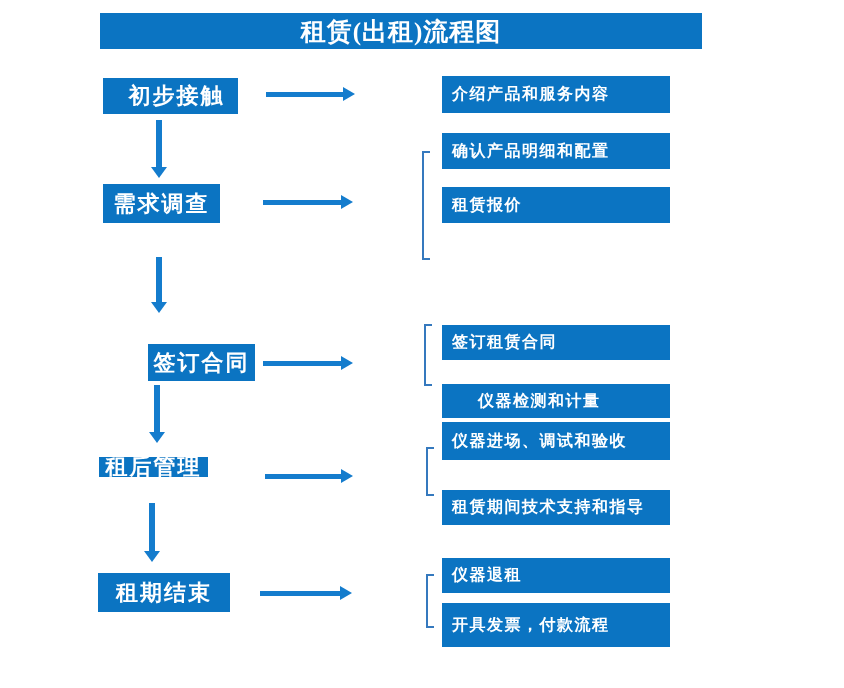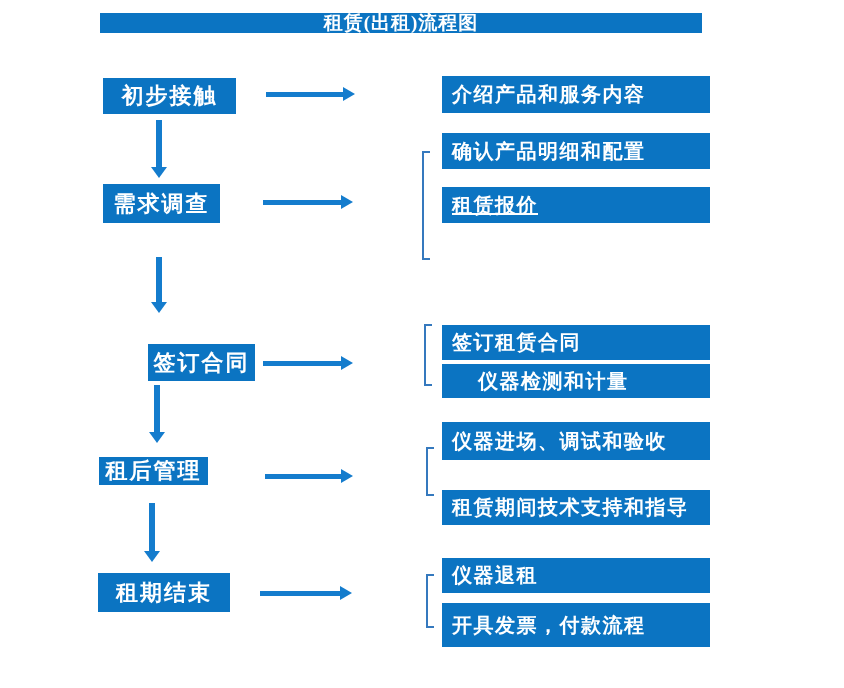--- a/index.html
+++ b/index.html
@@ -7,39 +7,39 @@
     --arrow-blue:#147ccd;
     --bracket-blue:#3579be;
     --text-white:#ffffff;
   }
   html,body{margin:0;padding:0;background:#ffffff;}
   body{width:844px;height:688px;overflow:hidden;
        font-family:"Liberation Serif","DejaVu Serif",serif;}
   .canvas{position:relative;width:844px;height:688px;background:#ffffff;}
 
   .title-bar{
-    position:absolute;left:100px;top:13px;width:602px;height:20px;
+    position:absolute;left:100px;top:13px;width:602px;height:36px;
     background:var(--box-blue);color:var(--text-white);
     display:flex;align-items:center;justify-content:center;
-    font-size:19px;font-weight:bold;letter-spacing:1px;
+    font-size:25px;font-weight:bold;letter-spacing:1px;
   }
 
   .lbox{
     position:absolute;background:var(--box-blue);color:var(--text-white);
     display:flex;align-items:center;justify-content:center;
     font-size:22px;font-weight:bold;letter-spacing:2px;
     white-space:nowrap;
   }
 
   .rbox{
-    position:absolute;left:442px;width:268px;
+    position:absolute;left:442px;width:228px;
     background:var(--box-blue);color:var(--text-white);
     display:flex;align-items:center;justify-content:flex-start;
     padding-left:10px;box-sizing:border-box;
-    font-size:20px;font-weight:bold;letter-spacing:1.5px;
+    font-size:16px;font-weight:bold;letter-spacing:1.5px;
     white-space:nowrap;
   }
 
   .harrow{
     position:absolute;height:5px;background:var(--arrow-blue);
   }
   .harrow::after{
     content:"";position:absolute;right:-12px;top:-5px;
     border-left:12px solid var(--arrow-blue);
     border-top:7.5px solid transparent;
@@ -64,24 +64,24 @@
     box-sizing:border-box;
   }
 </style>
 </head>
 <body>
 
 <div class="canvas">
 
   <div class="title-bar">租赁(出租)流程图</div>
 
-  <div class="lbox" style="left:103px;top:78px;width:133px;height:36px;">初步接触</div>
+  <div class="lbox" style="left:103px;top:78px;width:123px;height:36px;padding-left:12px;">初步接触</div>
   <div class="lbox" style="left:103px;top:184px;width:117px;height:39px;">需求调查</div>
   <div class="lbox" style="left:103px;top:344px;width:107px;height:37px;margin-left:45px;">签订合同</div>
-  <div class="lbox" style="left:99px;top:457px;width:109px;height:28px;">租后管理</div>
+  <div class="lbox" style="left:99px;top:457px;width:109px;height:20px;">租后管理</div>
   <div class="lbox" style="left:98px;top:573px;width:132px;height:39px;">租期结束</div>
 
   <div class="varrow" style="left:156px;top:120px;height:47px;"></div>
   <div class="varrow" style="left:156px;top:257px;height:45px;"></div>
   <div class="varrow" style="left:154px;top:385px;height:47px;"></div>
   <div class="varrow" style="left:149px;top:503px;height:48px;"></div>
 
   <div class="harrow" style="left:266px;top:92px;width:77px;"></div>
   <div class="harrow" style="left:263px;top:200px;width:78px;"></div>
   <div class="harrow" style="left:263px;top:361px;width:78px;"></div>
@@ -89,24 +89,24 @@
   <div class="harrow" style="left:260px;top:591px;width:80px;"></div>
 
   <div class="bracket" style="left:422px;top:151px;height:109px;"></div>
   <div class="bracket" style="left:424px;top:324px;height:62px;"></div>
   <div class="bracket" style="left:426px;top:447px;height:49px;"></div>
   <div class="bracket" style="left:426px;top:574px;height:54px;"></div>
 
   <div class="rbox" style="top:76px;height:37px;">介绍产品和服务内容</div>
 
   <div class="rbox" style="top:133px;height:36px;">确认产品明细和配置</div>
-  <div class="rbox" style="top:187px;height:36px;text-decoration:underline;">租赁报价</div>
+  <div class="rbox" style="top:187px;height:36px;">租赁报价</div>
 
   <div class="rbox" style="top:325px;height:35px;">签订租赁合同</div>
-  <div class="rbox" style="top:364px;height:34px;padding-left:36px;">仪器检测和计量</div>
+  <div class="rbox" style="top:384px;height:34px;padding-left:36px;">仪器检测和计量</div>
 
   <div class="rbox" style="top:490px;height:35px;">租赁期间技术支持和指导</div>
   <div class="rbox" style="top:422px;height:38px;">仪器进场、调试和验收</div>
 
   <div class="rbox" style="top:558px;height:35px;">仪器退租</div>
   <div class="rbox" style="top:603px;height:44px;padding-left:10px;">开具发票，付款流程</div>
 
 </div>
 
 </body></html>

